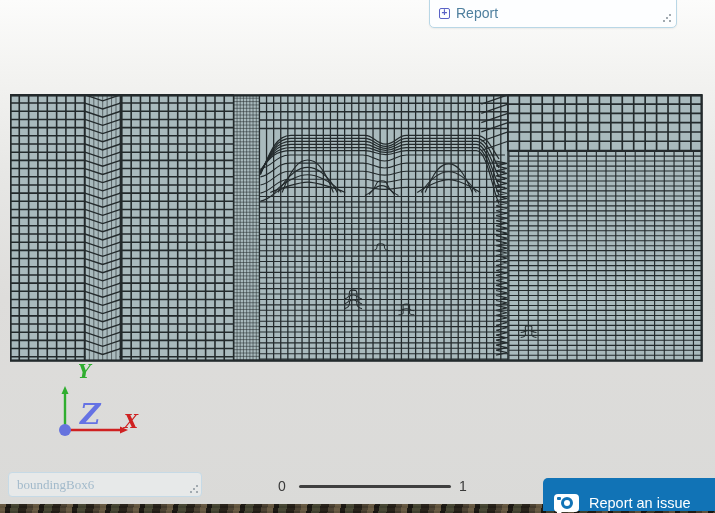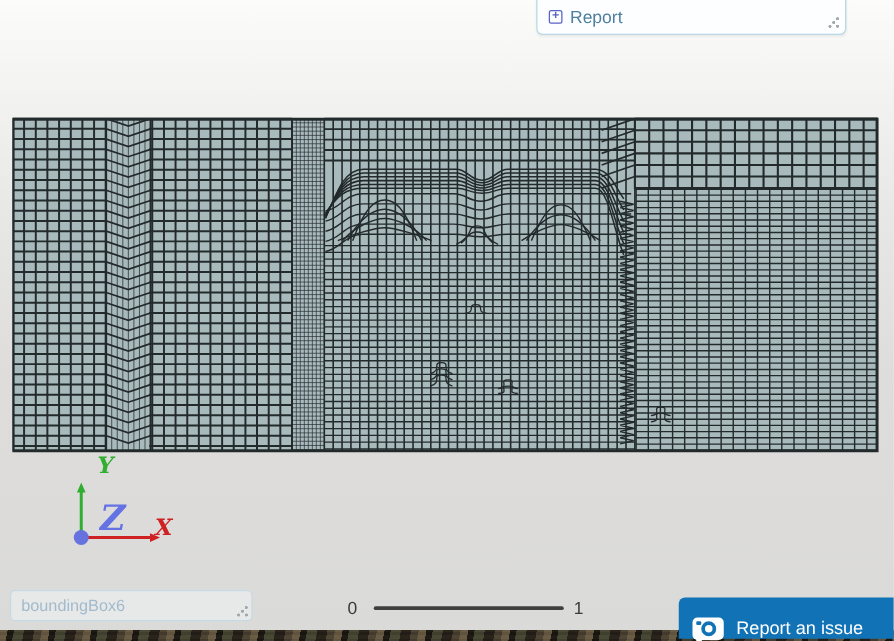--- a/index.html
+++ b/index.html
@@ -33,21 +33,21 @@
   }
   
   #mesh-svg{position:absolute;left:10px;top:93px;}
   
   #axis-svg{position:absolute;left:40px;top:360px;}
   .axis-label{font-family:"DejaVu Serif",serif;font-style:italic;font-weight:bold;}
   
   .name-input{
     position:absolute;left:8px;top:472px;width:194px;height:25px;box-sizing:border-box;
     background:#e7e9e9;border:1px solid #c6dae6;border-radius:4px;
-    font-family:Liberation Sans, sans-serif;font-size:13px;color:#5b7890;
+    font-family:Liberation Serif, serif;font-size:13px;color:#5b7890;
     padding:0 8px;outline:none;
   }
   .name-input::placeholder{color:#a2bacb;opacity:1;}
   .input-grip{right:3px;bottom:3px;position:absolute;}
   .input-grip-wrap{position:absolute;left:8px;top:472px;width:194px;height:25px;pointer-events:none;}
   .slider-label{position:absolute;top:478px;font-size:14px;color:#3a3a3a;}
   .slider-min{left:278px;}
   .slider-max{left:459px;}
   .slider-track{
     position:absolute;left:299px;top:485px;width:152px;height:3px;

